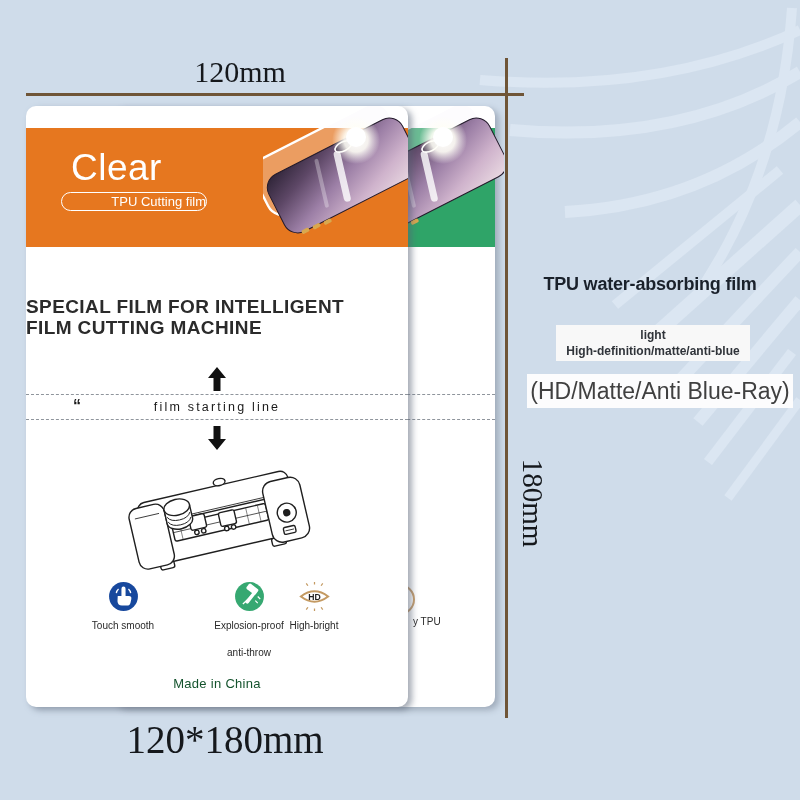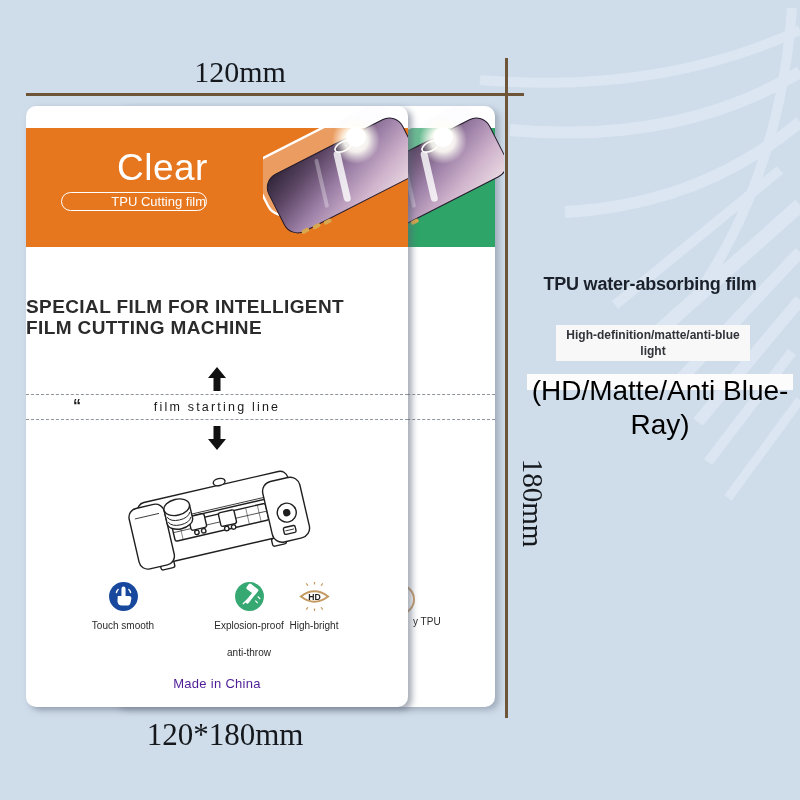--- a/index.html
+++ b/index.html
@@ -6,57 +6,57 @@
   .stage{position:relative;width:800px;height:800px;background:#cfdcea;overflow:hidden;
          font-family:"Liberation Sans",sans-serif;color:#1f242b;}
   .abs{position:absolute;}
   
   .hline{left:26px;top:93px;width:498px;height:3px;background:#6f5537;}
   .vline{left:505px;top:58px;width:3px;height:660px;background:#6f5537;}
   .dim-serif{font-family:"Liberation Serif",serif;color:#15181c;}
   .width-label{left:140px;top:55px;width:200px;text-align:center;font-size:30px;font-family:Liberation Serif, serif;}
   .height-label{left:472px;top:488px;width:124px;height:30px;text-align:center;font-size:29px;
                 transform:rotate(90deg);transform-origin:50% 50%;}
-  .size-label{left:125px;top:717px;width:200px;text-align:center;font-size:31px;}
+  .size-label{left:125px;top:717px;width:200px;text-align:center;font-size:39px;}
   
   .card{position:absolute;top:106px;width:382px;height:601px;background:#ffffff;border-radius:10px;}
   .card.back{left:113px;box-shadow:4px 3px 6px rgba(90,100,118,.40);}
   .card.front{left:26px;box-shadow:4px 3px 6px rgba(90,100,118,.55);overflow:hidden;}
   .header-band{position:absolute;left:0;top:22px;width:100%;height:119px;}
   .front .header-band{background:#e6771f;}
   .back .header-band{background:#2fa468;}
-  .clear-title{left:45px;top:40px;font-size:37px;line-height:44px;color:#fff;letter-spacing:.5px;margin-left:46px;}
+  .clear-title{left:45px;top:40px;font-size:37px;line-height:44px;color:#fff;letter-spacing:.5px;}
   .pill{left:35px;top:86px;width:144px;height:17px;border:1.5px solid #fff;border-radius:11px;
         color:#fff;font-size:13px;line-height:17px;text-align:right;}
   .phone-svg{left:237px;top:0px;width:154px;height:146px;}
   .heading{left:0;top:190px;width:100%;font-size:19px;font-weight:600;
            letter-spacing:.4px;line-height:21px;color:#2b2b2b;}
   .dash{left:0;width:100%;height:0;border-top:1.4px dashed #8f959c;}
   .dash1{top:288px;} .dash2{top:313px;}
   .quote{left:47px;top:291px;font-size:16px;font-weight:bold;color:#1a1a1a;}
   .film-line{left:0;top:294px;width:100%;text-align:center;font-size:12.5px;font-weight:400;
              letter-spacing:2.2px;color:#1a1a1a;}
   .arrow{width:18px;height:24px;}
   .arrow-up{left:182px;top:261px;} .arrow-down{left:182px;top:320px;}
   .machine{left:97px;top:348px;width:192px;height:126px;}
   .feat{position:absolute;top:474px;width:90px;text-align:center;}
   .feat .ic{width:33px;height:33px;display:inline-block;}
   .feat .lbl{margin-top:3px;font-size:10px;line-height:11px;color:#2a2a2a;}
   .feat1{left:52px;} .feat2{left:113px;} .feat3{left:178px;} .feat4{left:243px;}
-  .made-in{left:0;top:570px;width:100%;text-align:center;font-size:13px;letter-spacing:.3px;color:#4c1d95;}
+  .made-in{left:0;top:570px;width:100%;text-align:center;font-size:13px;letter-spacing:.3px;color:#14532d;}
   
   .partial-ring{left:271px;top:478px;width:27px;height:27px;border:2.5px solid #c79e6d;border-radius:50%;}
   .partial-lbl{left:300px;top:510px;font-size:10px;color:#2a2a2a;white-space:nowrap;}
   
   .rp-title{left:535px;top:274px;width:230px;text-align:center;font-size:18px;font-weight:bold;
             color:#1a212b;letter-spacing:-.2px;}
   .rp-tag{left:556px;top:325px;width:194px;background:#f8f8f8;text-align:center;
           font-size:12px;font-weight:bold;line-height:16px;color:#30343a;padding:2px 0;}
-  .rp-sub{left:527px;top:374px;width:266px;height:16px;background:#fcfcfd;text-align:center;
-          font-size:28px;line-height:34px;color:#000000;}
+  .rp-sub{left:527px;top:374px;width:266px;height:34px;background:#fcfcfd;text-align:center;
+          font-size:23px;line-height:34px;color:#404040;}
   .watermark{right:0;top:0;width:440px;height:560px;pointer-events:none;}
 </style>
 </head>
 <body>
 
 <div class="stage">
 
   <svg class="abs watermark" viewBox="0 0 440 560">
     <g stroke="#dfe9f4" fill="none" opacity="0.8">
       <path d="M440 30 Q300 95 120 80" stroke-width="10"></path>
@@ -244,18 +244,18 @@
         <text x="20" y="24" text-anchor="middle" font-family="Liberation Sans, sans-serif" font-size="10.5" font-weight="bold" fill="#1f1f1f">HD</text>
       </svg>
       <div class="lbl">High-bright</div>
     </div>
 
     <div class="abs made-in">Made in China</div>
   </div>
 
   <div class="abs rp-title">TPU water-absorbing film</div>
   <div class="abs rp-tag">
+    <div>light</div>
     <div>High-definition/matte/anti-blue</div>
-    <div>light</div>
   </div>
   <div class="abs rp-sub">(HD/Matte/Anti Blue-Ray)</div>
 
 </div>
 
 </body></html>

